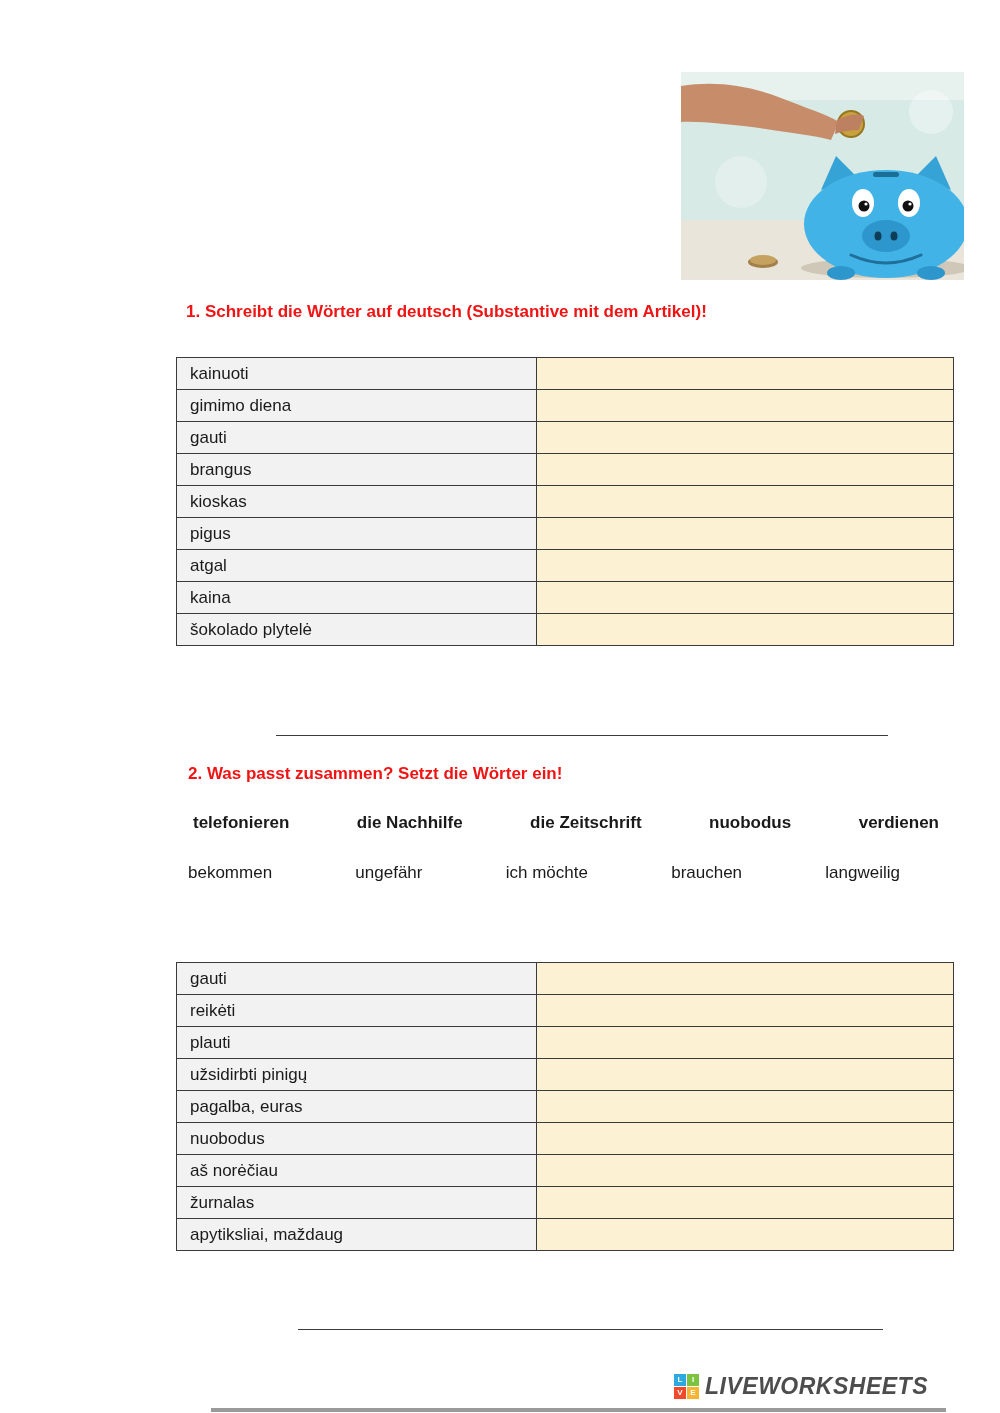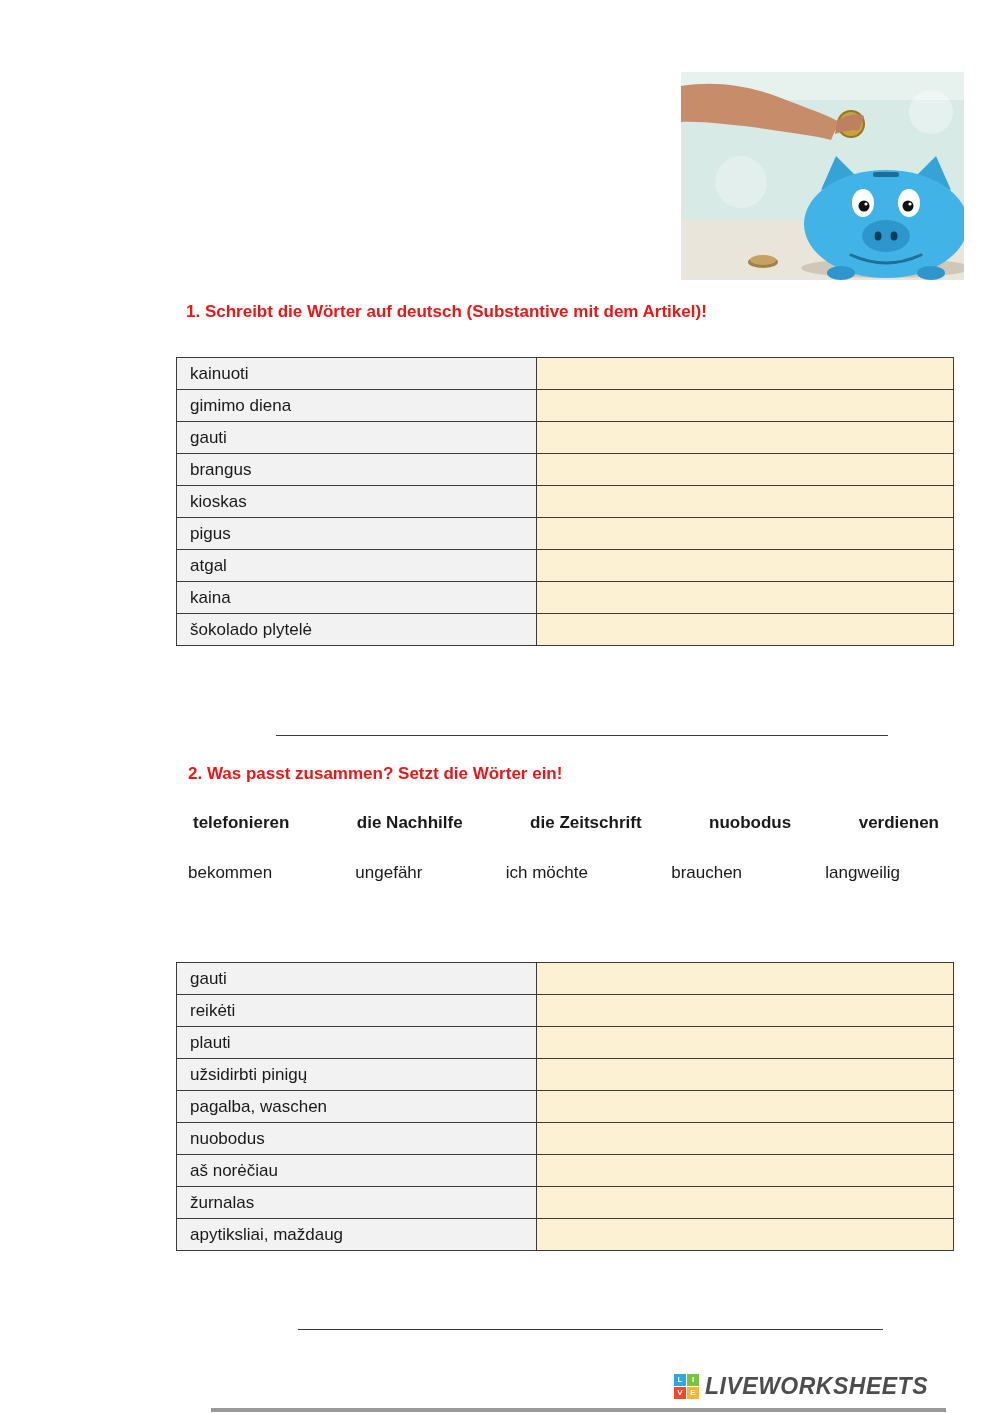--- a/index.html
+++ b/index.html
@@ -161,21 +161,21 @@
       </tr>
       <tr>
         <td class="term">plauti</td>
         <td class="answer"><input class="answer-input" value="" style=""></td>
       </tr>
       <tr>
         <td class="term">užsidirbti pinigų</td>
         <td class="answer"><input class="answer-input" value="" style=""></td>
       </tr>
       <tr>
-        <td class="term">pagalba, waschen</td>
+        <td class="term">pagalba, euras</td>
         <td class="answer"><input class="answer-input" value="" style=""></td>
       </tr>
       <tr>
         <td class="term">nuobodus</td>
         <td class="answer"><input class="answer-input" value="" style=""></td>
       </tr>
       <tr>
         <td class="term">aš norėčiau</td>
         <td class="answer"><input class="answer-input" value="" style=""></td>
       </tr>

